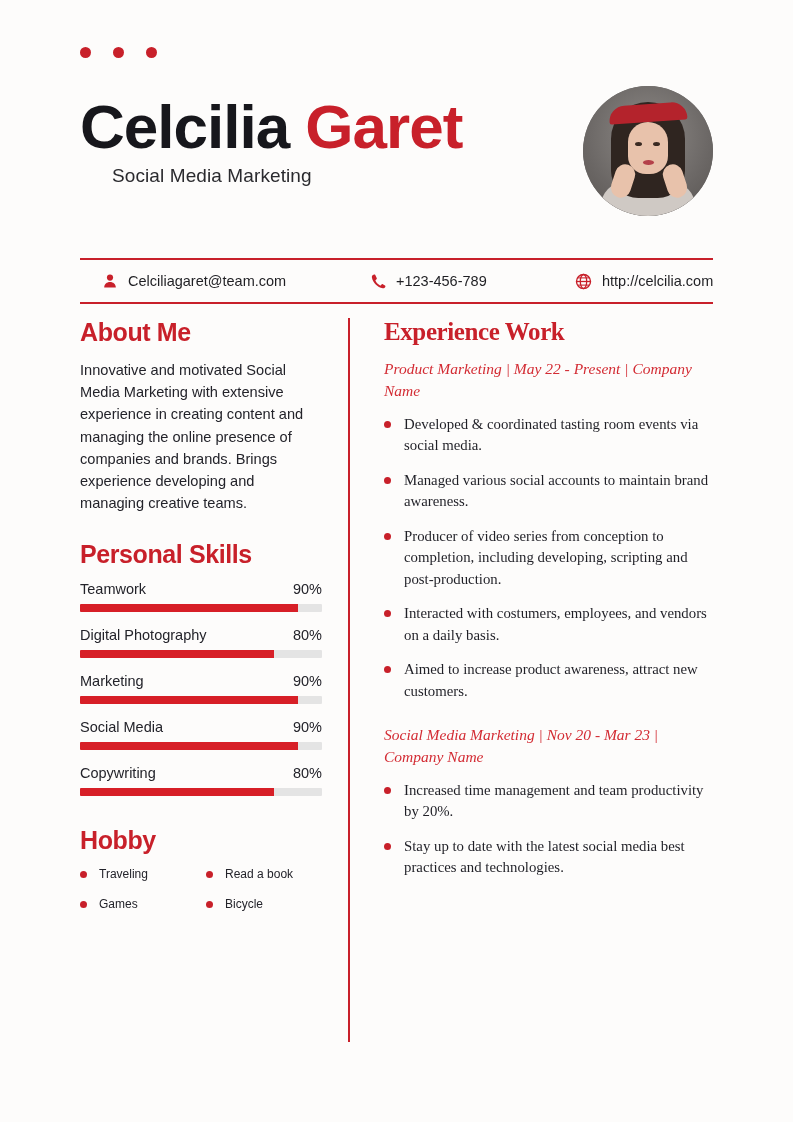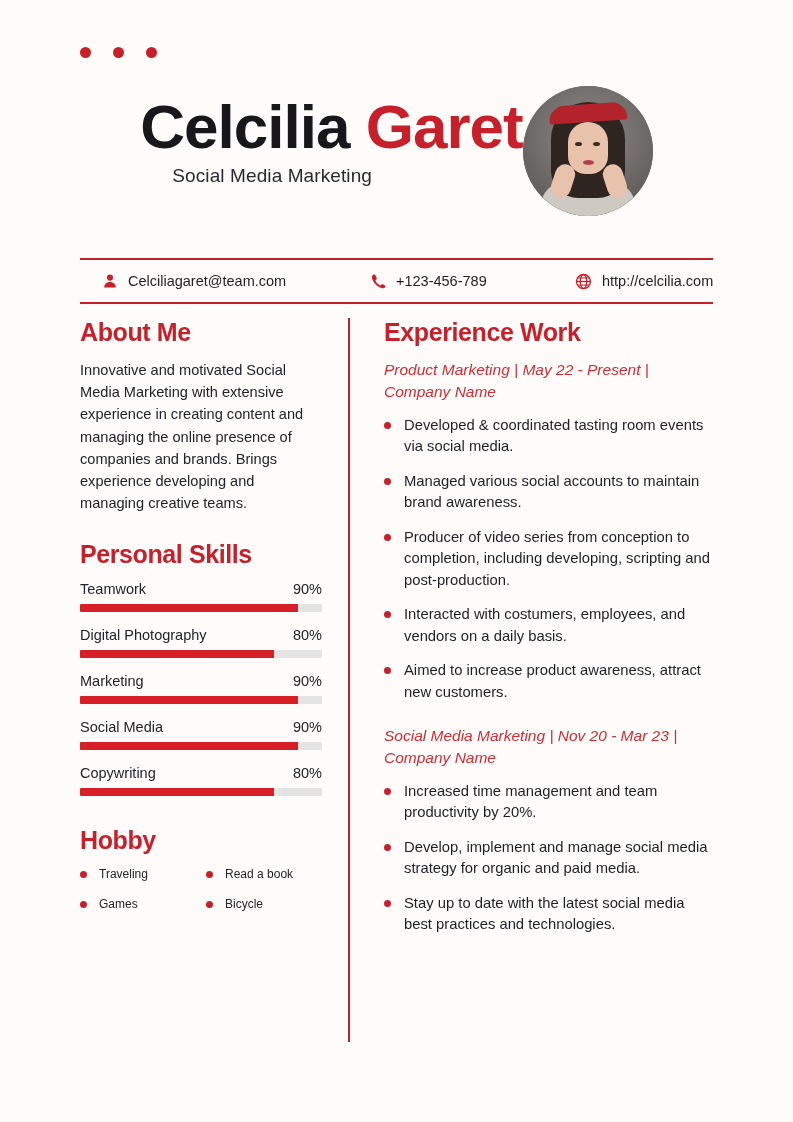--- a/index.html
+++ b/index.html
@@ -28,21 +28,21 @@
     border-radius: 50%;
     background: #c8202a;
   }
 
   
   .header {
     position: absolute;
     top: 86px; left: 80px; right: 80px;
     display: flex;
     align-items: flex-start;
-    justify-content: center;
+    justify-content: space-between;
   }
   .name-block { padding-top: 8px; }
   .name {
     font-size: 62px;
     font-weight: 700;
     letter-spacing: -1px;
     line-height: 1.05;
     white-space: nowrap;
   }
   .name .first { color: #17171c; }
@@ -132,21 +132,21 @@
     top: 318px; left: 80px; right: 80px; bottom: 80px;
     display: flex;
   }
   .col-left { width: 268px; padding-right: 26px; }
   .divider-v {
     width: 2px;
     background: #c8202a;
     margin: 0 0 0 0;
     align-self: stretch;
   }
-  .col-right { flex: 1; padding-left: 34px; }
+  .col-right { flex: 1; padding-left: 34px; font-family: Liberation Serif, serif; }
 
   .sec-title {
     color: #c8202a;
     font-size: 25px;
     font-weight: 700;
     letter-spacing: -0.4px;
     margin-bottom: 12px;
   }
   .about-text {
     font-size: 14.6px;
@@ -392,23 +392,19 @@
 
       <div class="job">
         <div class="job-title">Social Media Marketing | Nov 20 - Mar 23 | Company Name</div>
         <ul class="job-list">
           <li>
               <span class="bullet"></span>
               <span>Increased time management and team productivity by 20%.</span>
             </li>
           <li>
               <span class="bullet"></span>
-              <span>Develop, implement and manage social media strategy for organic and paid media.</span>
-            </li>
-          <li>
-              <span class="bullet"></span>
               <span>Stay up to date with the latest social media best practices and technologies.</span>
             </li>
         </ul>
       </div>
     </div>
   </div>
 </div>
 
 </body></html>

